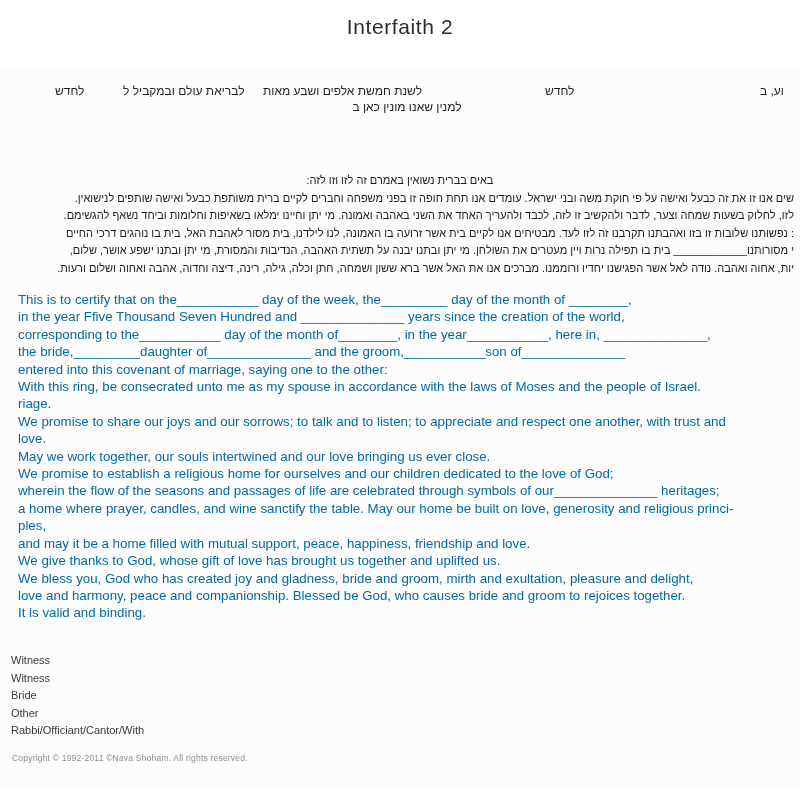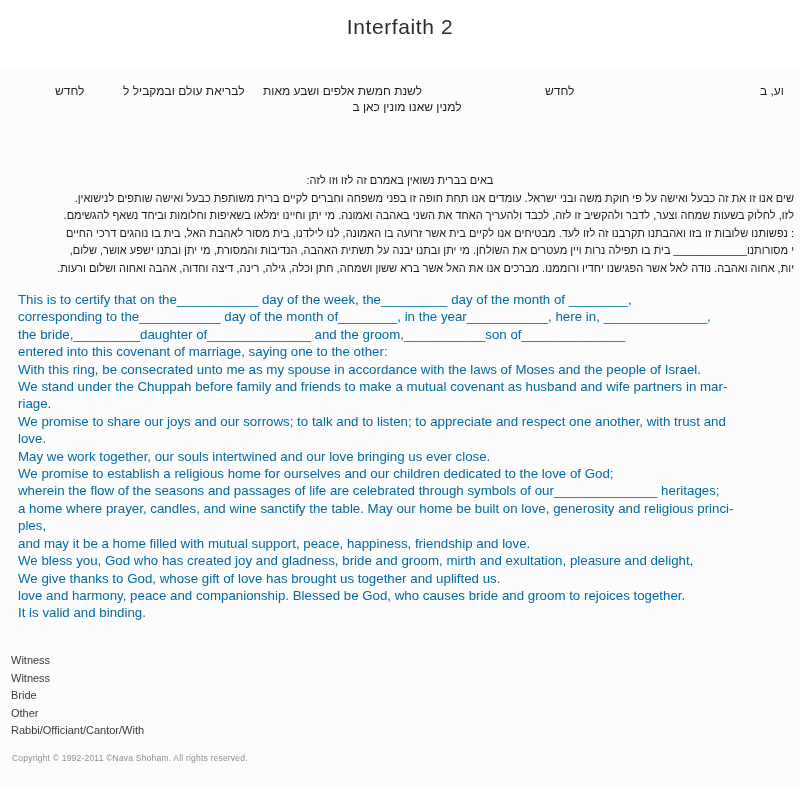--- a/index.html
+++ b/index.html
@@ -110,36 +110,36 @@
     <div class="heb-center">באים בברית נשואין באמרם זה לזו וזו לזה:</div>
     <div class="heb-line">שים אנו זו את זה כבעל ואישה על פי חוקת משה ובני ישראל. עומדים אנו תחת חופה זו בפני משפחה וחברים לקיים ברית משותפת כבעל ואישה שותפים לנישואין.</div>
     <div class="heb-line">לזו, לחלוק בשעות שמחה וצער, לדבר ולהקשיב זו לזה, לכבד ולהעריך האחד את השני באהבה ואמונה. מי יתן וחיינו ימלאו בשאיפות וחלומות וביחד נשאף להגשימם.</div>
     <div class="heb-line">: נפשותנו שלובות זו בזו ואהבתנו תקרבנו זה לזו לעד. מבטיחים אנו לקיים בית אשר זרועה בו האמונה, לנו לילדנו, בית מסור לאהבת האל, בית בו נוהגים דרכי החיים</div>
     <div class="heb-line">י מסורותנו____________ בית בו תפילה נרות ויין מעטרים את השולחן. מי יתן ובתנו יבנה על תשתית האהבה, הנדיבות והמסורת, מי יתן ובתנו ישפע אושר, שלום,</div>
     <div class="heb-line">יות, אחוה ואהבה. נודה לאל אשר הפגישנו יחדיו ורוממנו. מברכים אנו את האל אשר ברא ששון ושמחה, חתן וכלה, גילה, רינה, דיצה וחדוה, אהבה ואחוה ושלום ורעות.</div>
   </div>
 
   <div class="eng-block">
     <div class="eng-line">This is to certify that on the___________ day of the week, the_________ day of the month of ________,</div>
+    <div class="eng-line">in the year Ffive Thousand Seven Hundred and ______________ years since the creation of the world,</div>
     <div class="eng-line">corresponding to the___________ day of the month of________, in the year___________, here in, ______________,</div>
     <div class="eng-line">the bride,_________daughter of______________ and the groom,___________son of______________</div>
     <div class="eng-line">entered into this covenant of marriage, saying one to the other:</div>
     <div class="eng-line">With this ring, be consecrated unto me as my spouse in accordance with the laws of Moses and the people of Israel.</div>
-    <div class="eng-line">We stand under the Chuppah before family and friends to make a mutual covenant as husband and wife partners in mar-</div>
     <div class="eng-line">riage.</div>
     <div class="eng-line">We promise to share our joys and our sorrows; to talk and to listen; to appreciate and respect one another, with trust and</div>
     <div class="eng-line">love.</div>
     <div class="eng-line">May we work together, our souls intertwined and our love bringing us ever close.</div>
     <div class="eng-line">We promise to establish a religious home for ourselves and our children dedicated to the love of God;</div>
     <div class="eng-line">wherein the flow of the seasons and passages of life are celebrated through symbols of our______________ heritages;</div>
     <div class="eng-line">a home where prayer, candles, and wine sanctify the table. May our home be built on love, generosity and religious princi-</div>
     <div class="eng-line">ples,</div>
     <div class="eng-line">and may it be a home filled with mutual support, peace, happiness, friendship and love.</div>
+    <div class="eng-line">We give thanks to God, whose gift of love has brought us together and uplifted us.</div>
     <div class="eng-line">We bless you, God who has created joy and gladness, bride and groom, mirth and exultation, pleasure and delight,</div>
-    <div class="eng-line">We give thanks to God, whose gift of love has brought us together and uplifted us.</div>
     <div class="eng-line">love and harmony, peace and companionship. Blessed be God, who causes bride and groom to rejoices together.</div>
     <div class="eng-line">It is valid and binding.</div>
   </div>
 
   <div class="sig-block">
     <div>Witness</div>
     <div>Witness</div>
     <div>Bride</div>
     <div>Other</div>
     <div>Rabbi/Officiant/Cantor/With</div>

